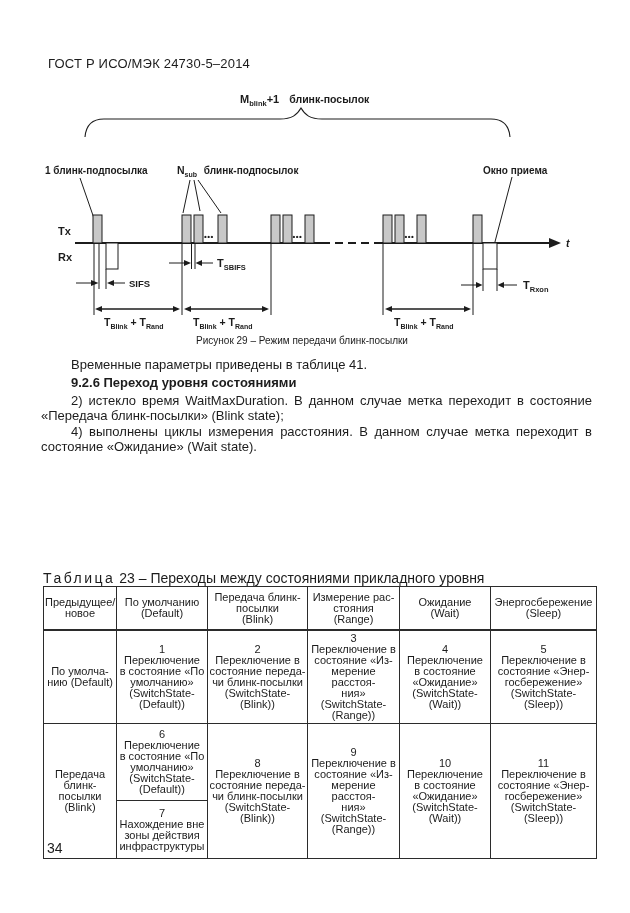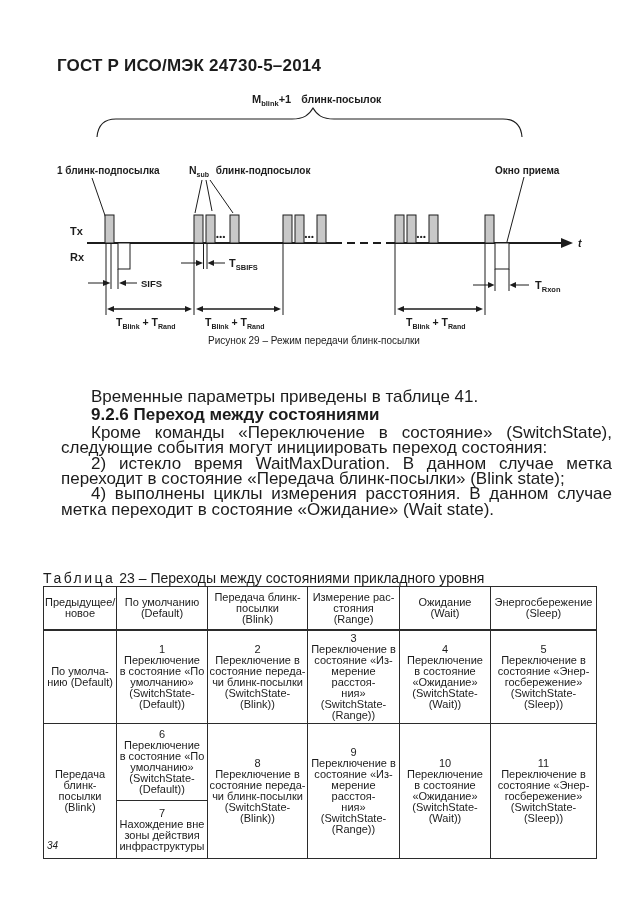--- a/index.html
+++ b/index.html
@@ -3,30 +3,29 @@
 <meta charset="utf-8">
 <style>
   html,body{margin:0;padding:0;}
   body{
     width:630px;height:913px;background:#ffffff;
     font-family:"Liberation Sans",sans-serif;color:#1c1c1c;
     position:relative;overflow:hidden;
   }
   .page{position:relative;width:630px;height:913px;background:#fff;}
   .doc-header{
-    position:absolute;left:57px;top:56px;
-    font-size:17px;font-weight:bold;letter-spacing:.2px;
-  }
-  .figure{position:absolute;left:32px;top:85px;width:575px;height:265px;}
+    position:absolute;left:48px;top:56px;
+    font-size:13px;font-weight:normal;letter-spacing:.2px;
+  }
+  .figure{position:absolute;left:20px;top:85px;width:575px;height:265px;}
   svg text{fill:#1c1c1c;}
   .textblock{
-    position:absolute;left:61px;top:357px;width:551px;
-    font-size:17px;line-height:15.4px;text-align:justify;
+    position:absolute;left:41px;top:357px;width:551px;
+    font-size:13px;line-height:15.4px;text-align:justify;
     hyphens:manual;
-    margin-top:32px;
   }
   .textblock p{margin:0;text-indent:30px;}
   .textblock .heading{
     margin:3px 0 2px 0;font-weight:bold;text-indent:30px;text-align:left;
   }
   .tbl-caption{
     position:absolute;left:43px;top:570px;font-size:14px;
   }
   .tbl-caption .spaced{letter-spacing:2.5px;}
   .transitions{
@@ -36,21 +35,21 @@
   }
   .transitions td{
     border:1px solid #2b2b2b;vertical-align:middle;
     white-space:pre-line;padding:2px 1px;
   }
   .transitions{border:1.5px solid #2b2b2b;}
   .transitions tr.hdr td{border-bottom:2px solid #2b2b2b;height:38px;}
   .transitions tr.r1 td{height:72px;border-bottom:1.5px solid #2b2b2b;}
   .transitions tr.r2a td{height:72px;}
   .transitions tr.r2b td{height:53px;}
-  .page-number{position:absolute;left:47px;top:840px;font-size:10px;font-style:italic;}
+  .page-number{position:absolute;left:47px;top:840px;font-size:14px;}
 </style>
 </head>
 <body>
 
 <div class="page">
 
   <div class="doc-header">ГОСТ Р ИСО/МЭК 24730-5–2014</div>
 
   <div class="figure">
     <svg width="575" height="265" viewBox="0 0 575 265" xmlns="http://www.w3.org/2000/svg">
@@ -161,22 +160,21 @@
       <text x="84" y="241" font-size="10.5" font-weight="bold"><tspan>T</tspan><tspan dy="3" font-size="7">Blink</tspan><tspan dy="-3" font-size="10.5"> + </tspan><tspan font-size="10.5">T</tspan><tspan dy="3" font-size="7">Rand</tspan></text>
       <text x="173" y="241" font-size="10.5" font-weight="bold"><tspan>T</tspan><tspan dy="3" font-size="7">Blink</tspan><tspan dy="-3" font-size="10.5"> + </tspan><tspan font-size="10.5">T</tspan><tspan dy="3" font-size="7">Rand</tspan></text>
       <text x="374" y="241" font-size="10.5" font-weight="bold"><tspan>T</tspan><tspan dy="3" font-size="7">Blink</tspan><tspan dy="-3" font-size="10.5"> + </tspan><tspan font-size="10.5">T</tspan><tspan dy="3" font-size="7">Rand</tspan></text>
 
       <text x="282" y="259" font-size="10" text-anchor="middle" fill="#2b2b2b">Рисунок 29 – Режим передачи блинк-посылки</text>
     </svg>
   </div>
 
   <div class="textblock">
     <p>Временные параметры приведены в таблице 41.</p>
-    <p class="heading">9.2.6 Переход между состояниями</p>
-    <p>Кроме команды «Переключение в состояние» (SwitchState), следующие события могут иницииро­вать переход состояния:</p>
+    <p class="heading">9.2.6 Переход уровня состояниями</p>
     <p>2) истекло время WaitMaxDuration. В данном случае метка переходит в состояние «Передача блинк-посылки» (Blink state);</p>
     <p>4) выполнены циклы измерения расстояния. В данном случае метка переходит в состояние «Ожи­дание» (Wait state).</p>
   </div>
 
   <div class="tbl-caption"><span class="spaced">Таблица</span><span> 23 – Переходы между состояниями прикладного уровня</span></div>
 
   <table class="transitions">
     <colgroup>
       <col style="width:73px">
         <col style="width:91px">

